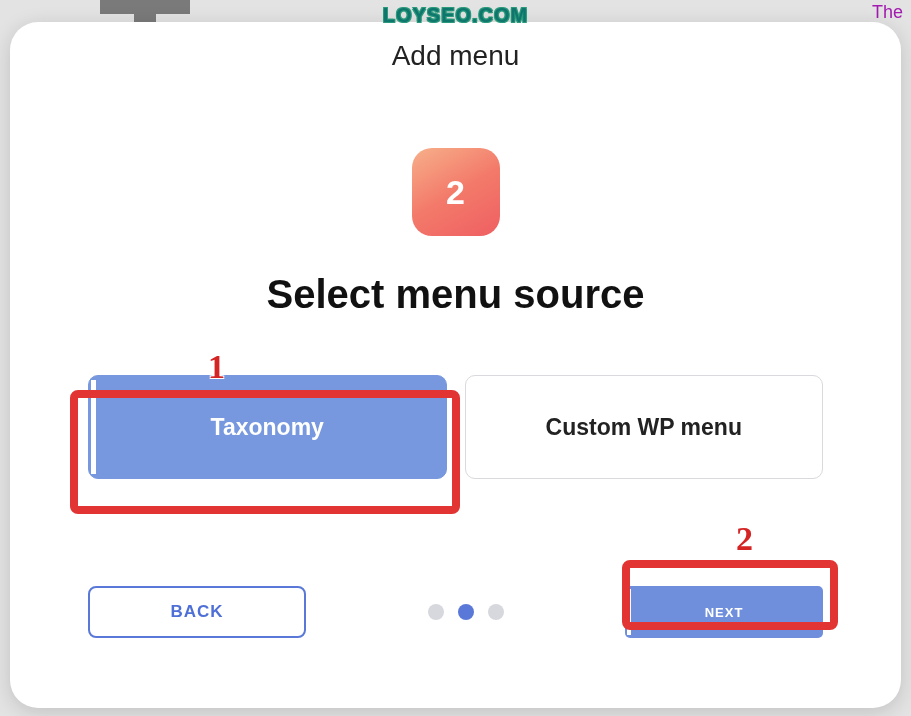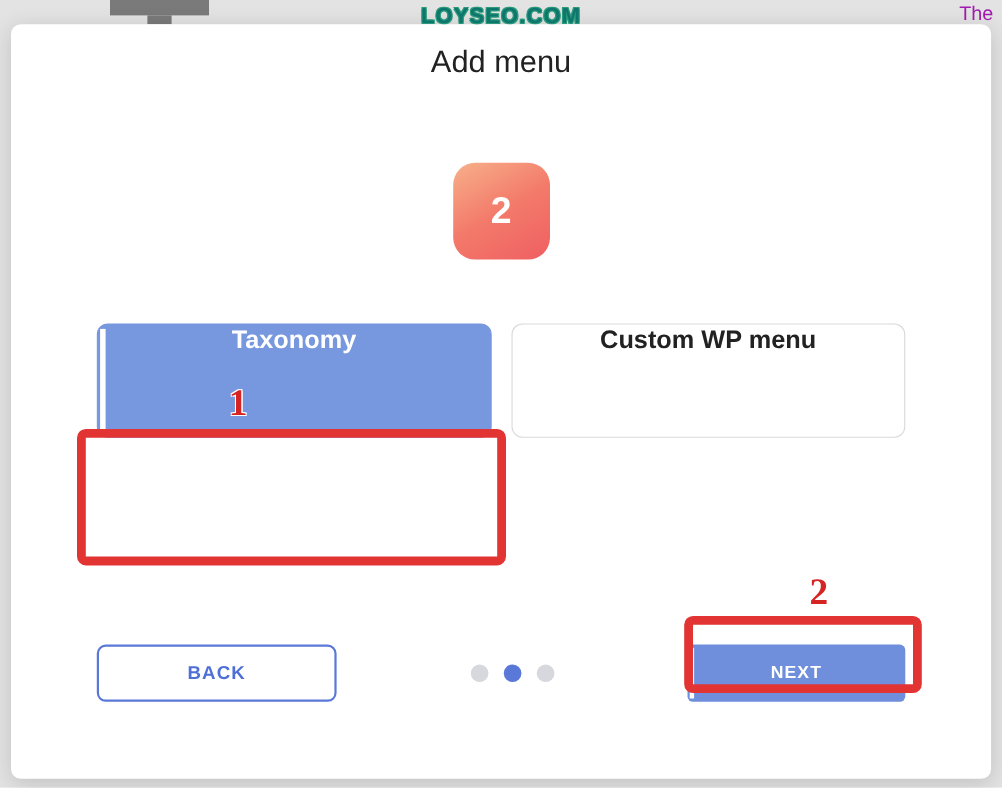--- a/index.html
+++ b/index.html
@@ -17,21 +17,21 @@
     color: #0f766e;
     text-shadow:
       -1px -1px 0 #2a9a7a, 1px -1px 0 #2a9a7a,
       -1px 1px 0 #2a9a7a, 1px 1px 0 #2a9a7a;
     z-index: 100; pointer-events: none;
   }
   .modal {
     position: absolute;
     left: 10px; right: 10px; top: 22px; bottom: 8px;
     background: #ffffff;
-    border-radius: 9px;
+    border-radius: 28px;
     box-shadow: 0 4px 20px rgba(0,0,0,0.15);
     padding-top: 12px;
   }
   .modal-title {
     text-align: center;
     font-size: 28px;
     font-weight: 400;
     color: #222;
     margin-top: 6px;
   }
@@ -52,21 +52,21 @@
   }
   .options {
     display: flex;
     gap: 18px;
     margin: 58px 78px 0 78px;
   }
   .option-btn {
     flex: 1 1 0;
     height: 104px;
     border-radius: 10px;
-    display: flex; align-items: flex-start; justify-content: center;
+    display: flex; align-items: center; justify-content: center;
     font-size: 23px; font-weight: 700;
     cursor: pointer;
   }
   .option-selected {
     background: #7797de;
     color: #fff;
     border: 1px solid #7797de;
     position: relative;
   }
   .option-selected::before {
@@ -94,21 +94,21 @@
     cursor: pointer;
   }
   .dots { display: flex; gap: 14px; align-items: center; }
   .dot { width: 16px; height: 16px; border-radius: 50%; background: #d7d8de; }
   .dot-active { background: #5a78d8; }
   .next-btn {
     width: 198px; height: 52px;
     border-radius: 5px;
     background: #6f8fdc;
     color: #fff;
-    font-size: 16px; font-weight: 700; letter-spacing: 1px;
+    font-size: 13px; font-weight: 700; letter-spacing: 1px;
     display: flex; align-items: center; justify-content: center;
     cursor: pointer;
     position: relative;
   }
   .next-btn::before {
     content: ""; position: absolute; left: 2px; top: 3px; bottom: 3px; width: 4px; background: #fff;
   }
   .annot-box {
     position: absolute;
     border: 8px solid #e33434;
@@ -145,20 +145,21 @@
 <div class="watermark">LOYSEO.COM</div>
 
 <div class="modal">
 
   <div class="modal-title">Add menu</div>
 
   <div class="step-badge">
     <span>2</span>
   </div>
 
+  <div class="step-heading">Select menu source</div>
 
   <div class="options">
     <div class="option-btn option-selected">
       <span>Taxonomy</span>
     </div>
     <div class="option-btn option-unselected">
       <span>Custom WP menu</span>
     </div>
   </div>
 

